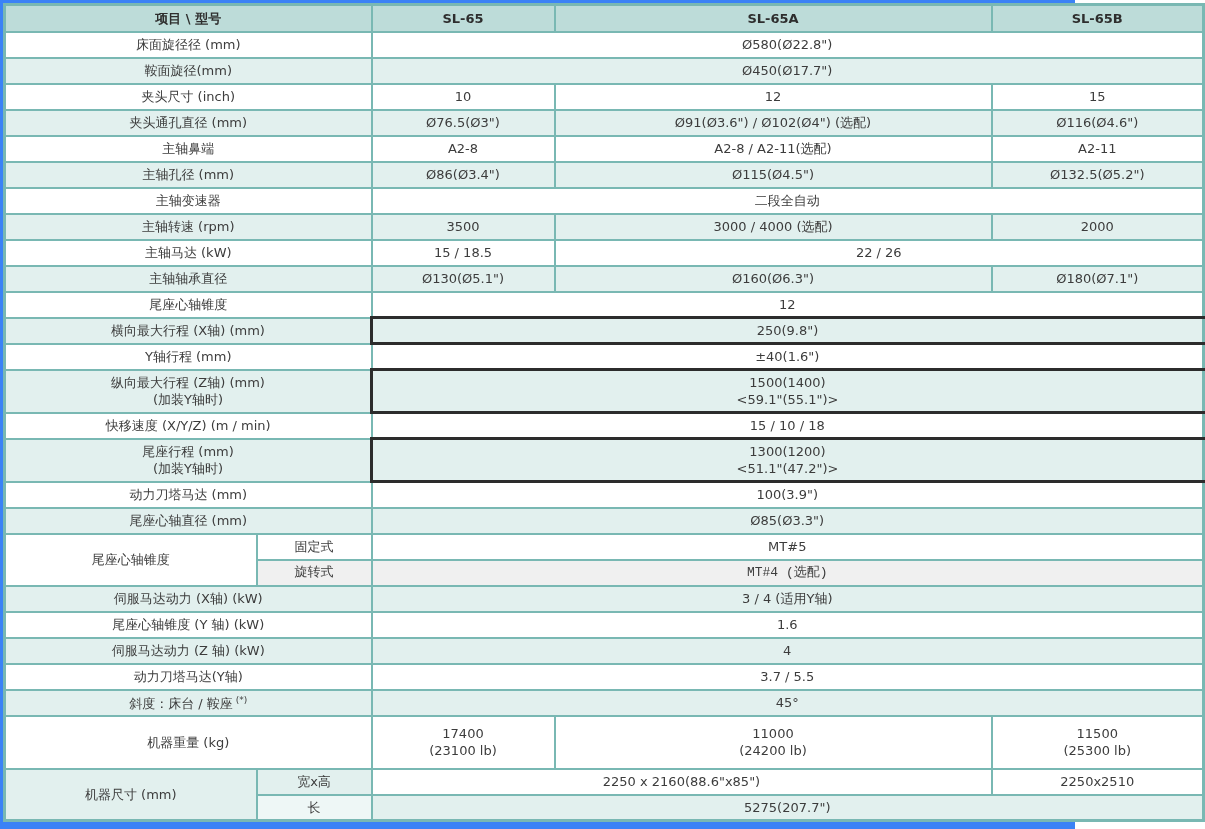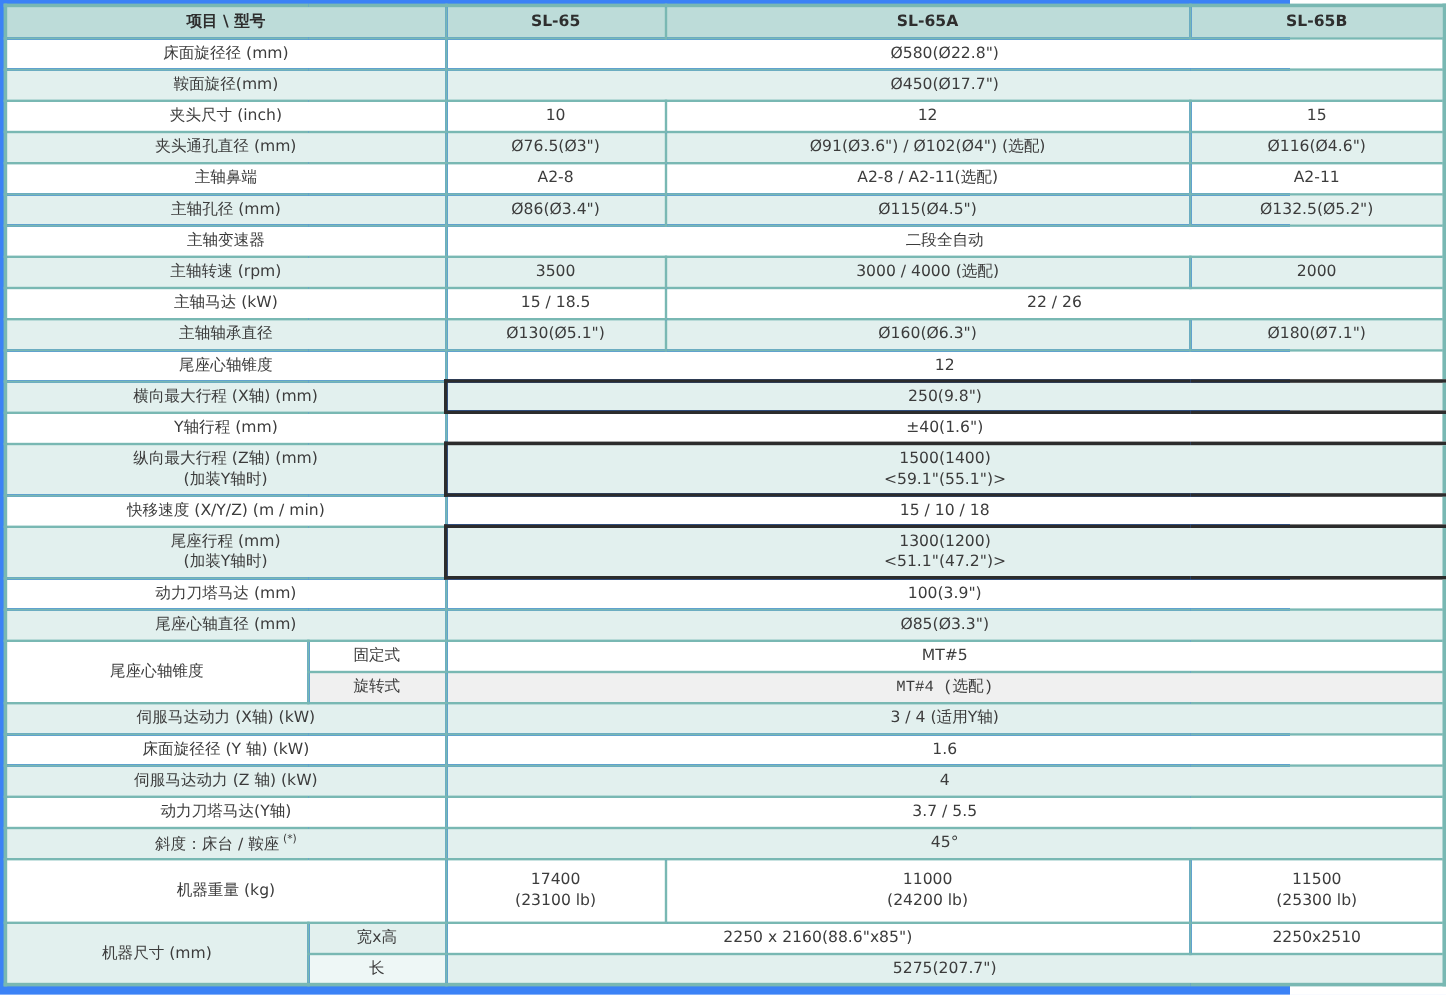--- a/index.html
+++ b/index.html
@@ -176,21 +176,21 @@
         </tr>
         <tr>
           <td class="tint-g"><span>旋转式</span></td>
           <td class="tint-g" colspan="3"><span>MT#4 (选配)</span></td>
         </tr>
         <tr>
           <td class="tint-t" colspan="2"><span>伺服马达动力 (X轴) (kW)</span></td>
           <td class="tint-t" colspan="3"><span>3 / 4 (适用Y轴)</span></td>
         </tr>
         <tr>
-          <td class="tint-w" colspan="2"><span>床面旋径径 (Y 轴) (kW)</span></td>
+          <td class="tint-w" colspan="2"><span>尾座心轴锥度 (Y 轴) (kW)</span></td>
           <td class="tint-w" colspan="3"><span>1.6</span></td>
         </tr>
         <tr>
           <td class="tint-t" colspan="2"><span>伺服马达动力 (Z 轴) (kW)</span></td>
           <td class="tint-t" colspan="3"><span>4</span></td>
         </tr>
         <tr>
           <td class="tint-w" colspan="2"><span>动力刀塔马达(Y轴)</span></td>
           <td class="tint-w" colspan="3"><span>3.7 / 5.5</span></td>
         </tr>

